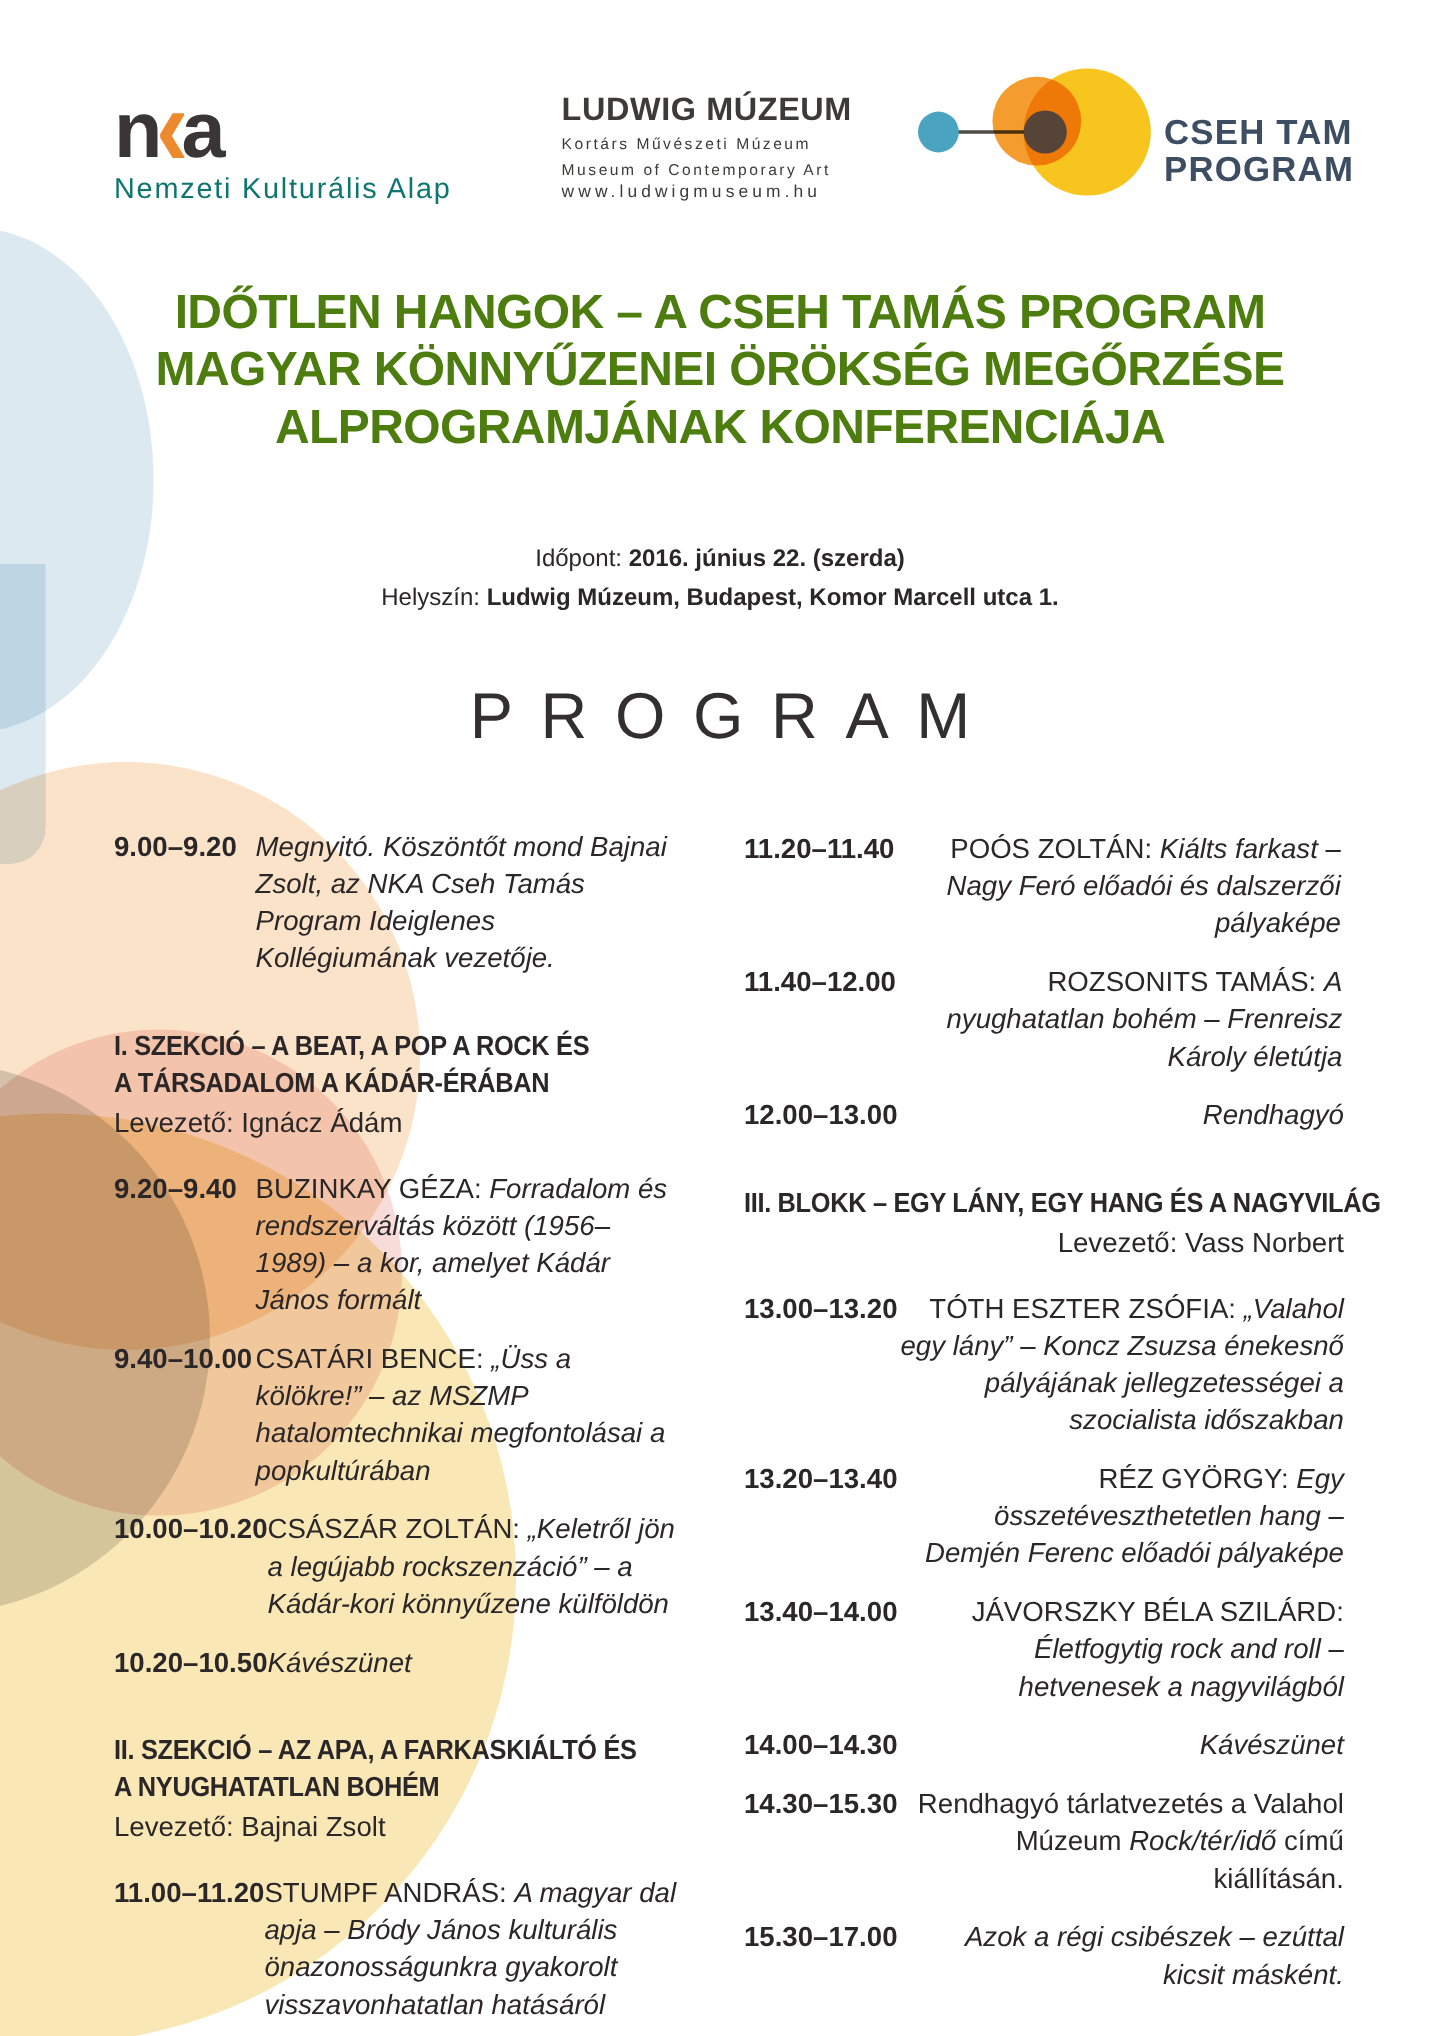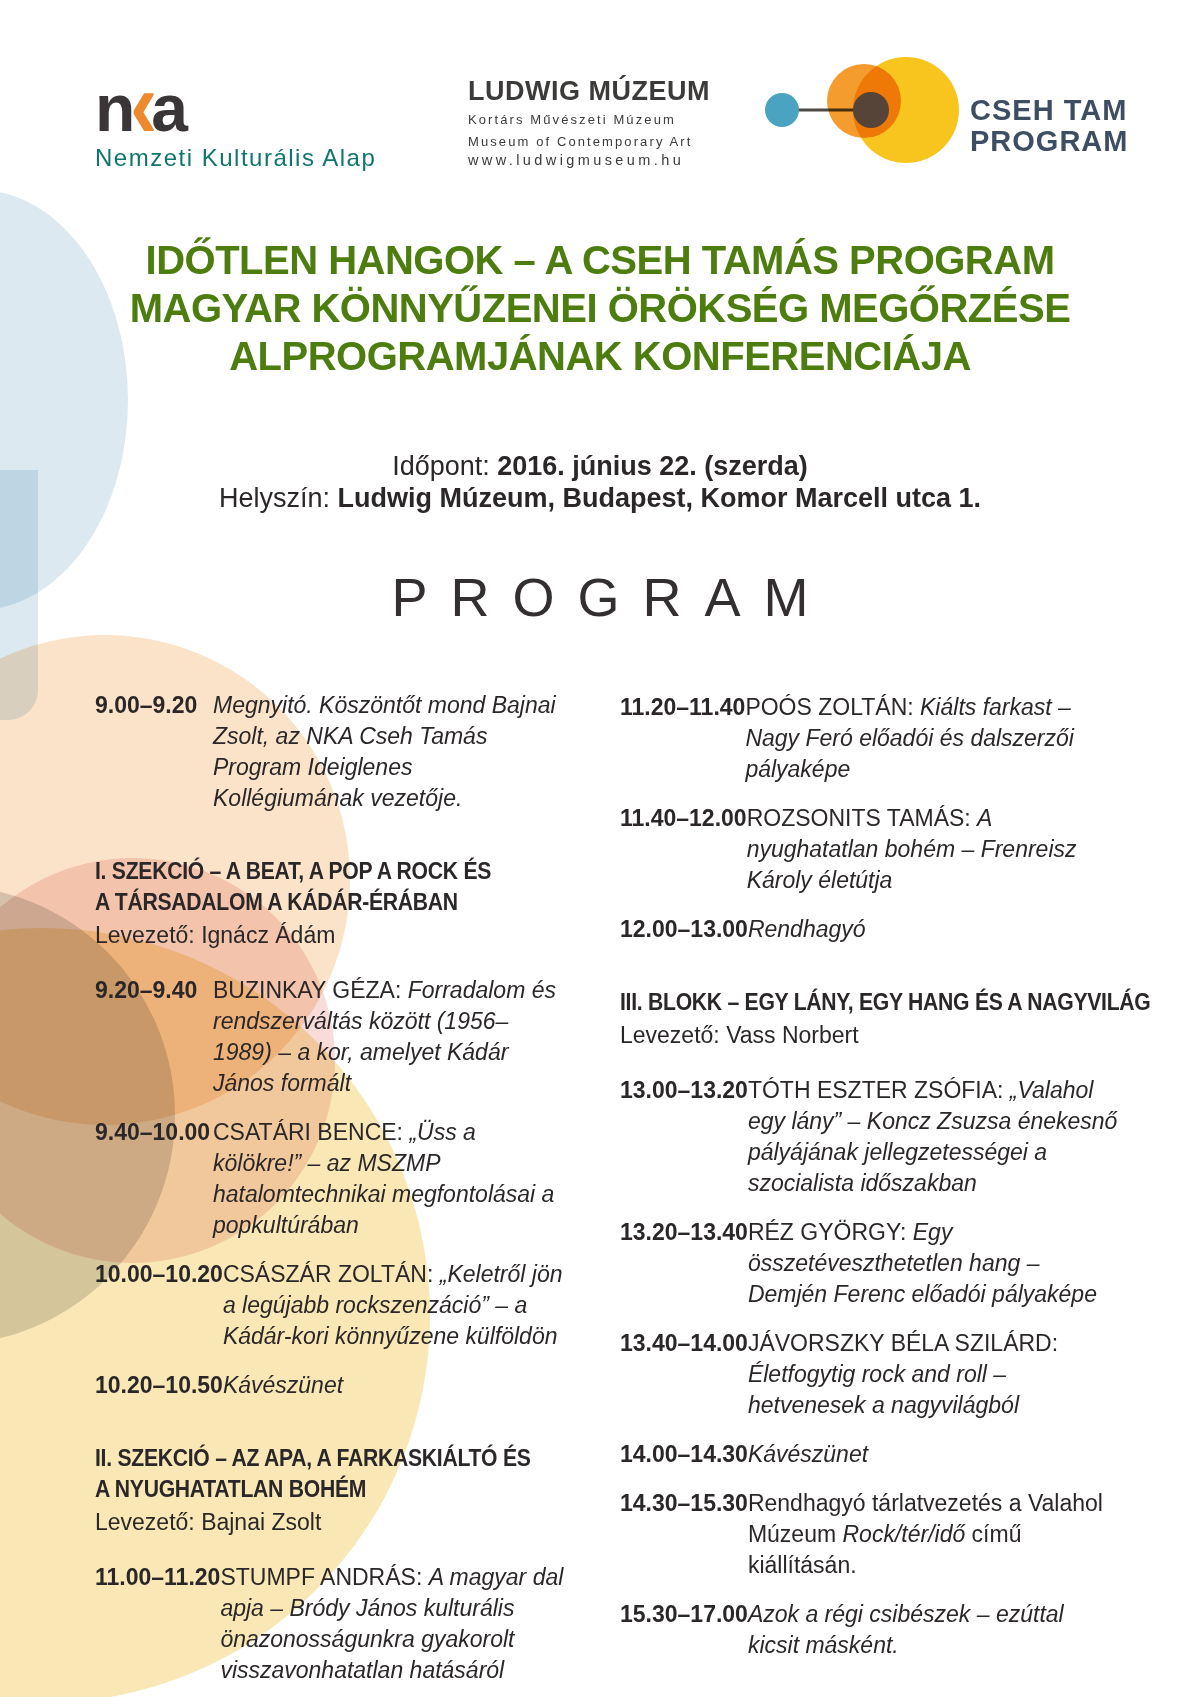--- a/index.html
+++ b/index.html
@@ -31,29 +31,29 @@
   .ludwig-title{font-size:27px;font-weight:bold;letter-spacing:.5px;white-space:nowrap;}
   .ludwig-sub{font-size:13px;letter-spacing:2.1px;line-height:19px;margin-top:3px;white-space:nowrap;}
   .ludwig-web{font-size:14.5px;letter-spacing:3.4px;line-height:19px;white-space:nowrap;}
 
   .ctp{position:absolute;left:758px;top:48px;}
 
   
   .title{position:absolute;left:0;top:236px;width:1200px;text-align:center;
     font-weight:bold;font-size:40px;line-height:48px;letter-spacing:-.5px;color:#4d7c0f;}
   .meta{position:absolute;left:0;top:450px;width:1200px;text-align:center;
-    font-size:27px;line-height:32px;color:#2b2728;}
+    font-size:20px;line-height:32px;color:#2b2728;}
   .meta b{font-weight:bold;}
   .program-heading{position:absolute;left:0;top:566px;width:1200px;text-align:center;
     font-size:54px;letter-spacing:23px;text-indent:23px;font-weight:400;color:#332f30;}
 
   
   .col{position:absolute;font-size:23px;line-height:31px;}
   .col-left{left:95px;top:690px;width:480px;}
-  .col-right{left:620px;top:692px;width:500px;}
+  .col-right{left:620px;top:692px;width:500px;text-align:right;}
   .entry{display:flex;margin-bottom:18px;}
   .entry .time{flex:0 0 118px;font-weight:bold;white-space:nowrap;}
   .col-left .entry .desc{width:352px;}
   .col-right .entry .desc{width:372px;}
   .desc .it{font-style:italic;}
   .section{margin-top:42px;margin-bottom:24px;}
   .section-title{font-weight:bold;white-space:nowrap;letter-spacing:-.3px;
     transform:scaleX(.92);transform-origin:left center;}
   .chair{margin-top:2px;}
 </style>

